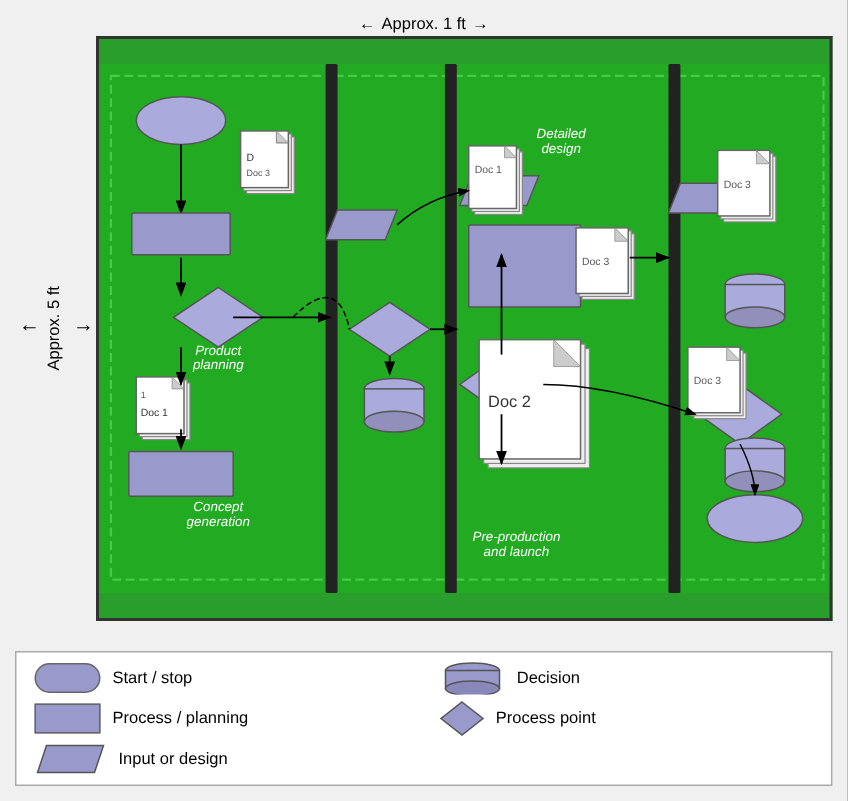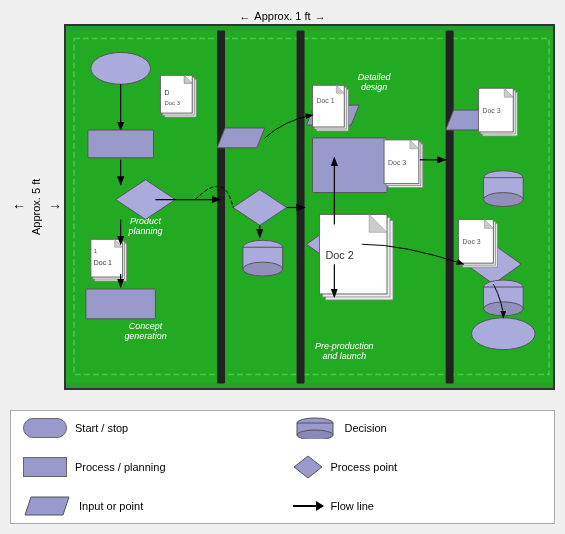--- a/index.html
+++ b/index.html
@@ -79,21 +79,21 @@
 
     
     .legend {
       width: 100%;
       background: #fff;
       border: 1px solid #aaa;
       padding: 6px 12px;
       display: grid;
       grid-template-columns: 1fr 1fr;
       grid-template-rows: repeat(3, auto);
-      gap: 16px 20px;
+      gap: 4px 20px;
       margin-top: 20px;
     }
 
     .legend-item {
       display: flex;
       align-items: center;
       gap: 8px;
       font-size: 11px;
     }
 
@@ -331,22 +331,16 @@
     <div class="legend-item">
       <svg width="30" height="24">
         <polygon points="15,1 29,12 15,23 1,12" fill="#9999cc" stroke="#555" stroke-width="1"></polygon>
       </svg>
       <span>Process point</span>
     </div>
     <div class="legend-item">
       <svg width="48" height="22">
         <polygon points="8,2 46,2 40,20 2,20" fill="#9999cc" stroke="#555" stroke-width="1"></polygon>
       </svg>
-      <span>Input or point</span>
-    </div>
-    <div class="legend-item">
-      <div class="legend-shape">
-        <div class="arrow-line"></div>
-      </div>
-      <span>Flow line</span>
+      <span>Input or design</span>
     </div>
   </div>
 </div>
 
 </body></html>

